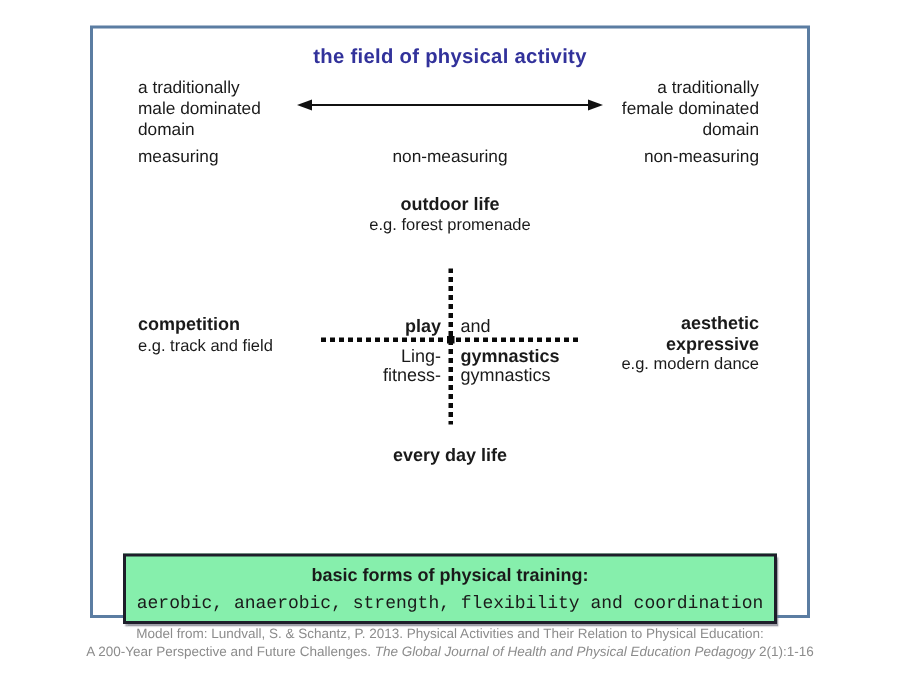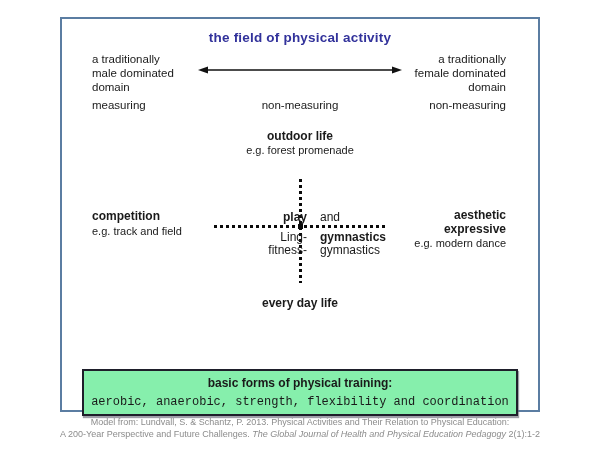--- a/index.html
+++ b/index.html
@@ -38,21 +38,21 @@
   .quad-right .qlabel{line-height:13.5px;}
   .vline{
     position:absolute;left:237px;top:160px;width:3px;height:104px;
     background:repeating-linear-gradient(to bottom,#0a0a0a 0 3px,transparent 3px 6px);
   }
   .hline{
     position:absolute;left:152px;top:206px;width:172px;height:3px;
     background:repeating-linear-gradient(to right,#0a0a0a 0 3px,transparent 3px 6px);
   }
   .cdot{position:absolute;left:236px;top:205px;width:5px;height:5px;background:#0a0a0a;}
-  .cross-row{position:absolute;left:0;width:476px;display:flex;font-size:12px;line-height:13px;padding-left:13px;}
+  .cross-row{position:absolute;left:0;width:476px;display:flex;font-size:12px;line-height:13px;}
   .cross-row .cl{flex:0 0 238px;text-align:right;padding-right:6px;box-sizing:border-box;}
   .cross-row .cr{padding-left:7px;}
   .row1{top:192px;}
   .row2{top:212px;}
   .row3{top:225px;}
   .bold{font-weight:bold;}
   .panel{
     position:absolute;left:20px;top:350px;width:436px;height:47px;
     background:#86efac;border:2px solid #1e1e2a;box-sizing:border-box;
     box-shadow:1px 2px 1px rgba(95,95,110,.6);
@@ -135,14 +135,14 @@
 
   <div class="panel">
     <div class="panel-h">basic forms of physical training:</div>
     <div class="panel-i">aerobic, anaerobic, strength, flexibility and coordination</div>
   </div>
 
 </div>
 
 <div class="citation">
   <div>Model from: Lundvall, S. &amp; Schantz, P. 2013. Physical Activities and Their Relation to Physical Education:</div>
-  <div><span>A 200-Year Perspective and Future Challenges. </span><span class="it">The Global Journal of Health and Physical Education Pedagogy</span><span> 2(1):1-2</span></div>
+  <div><span>A 200-Year Perspective and Future Challenges. </span><span class="it">The Global Journal of Health and Physical Education Pedagogy</span><span> 2(1):1-16</span></div>
 </div>
 
 </body></html>

